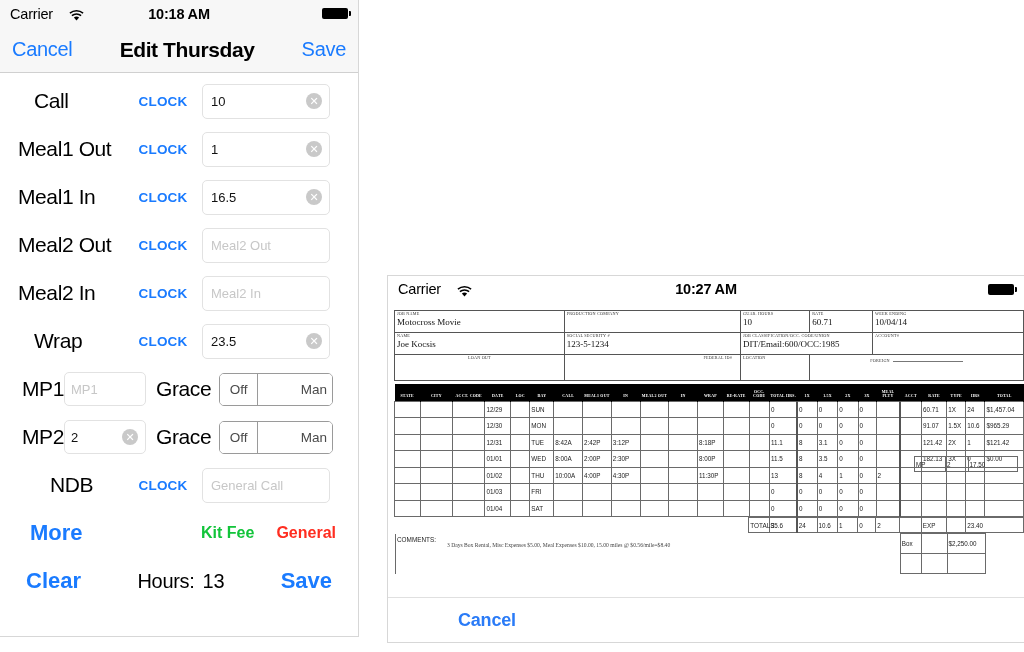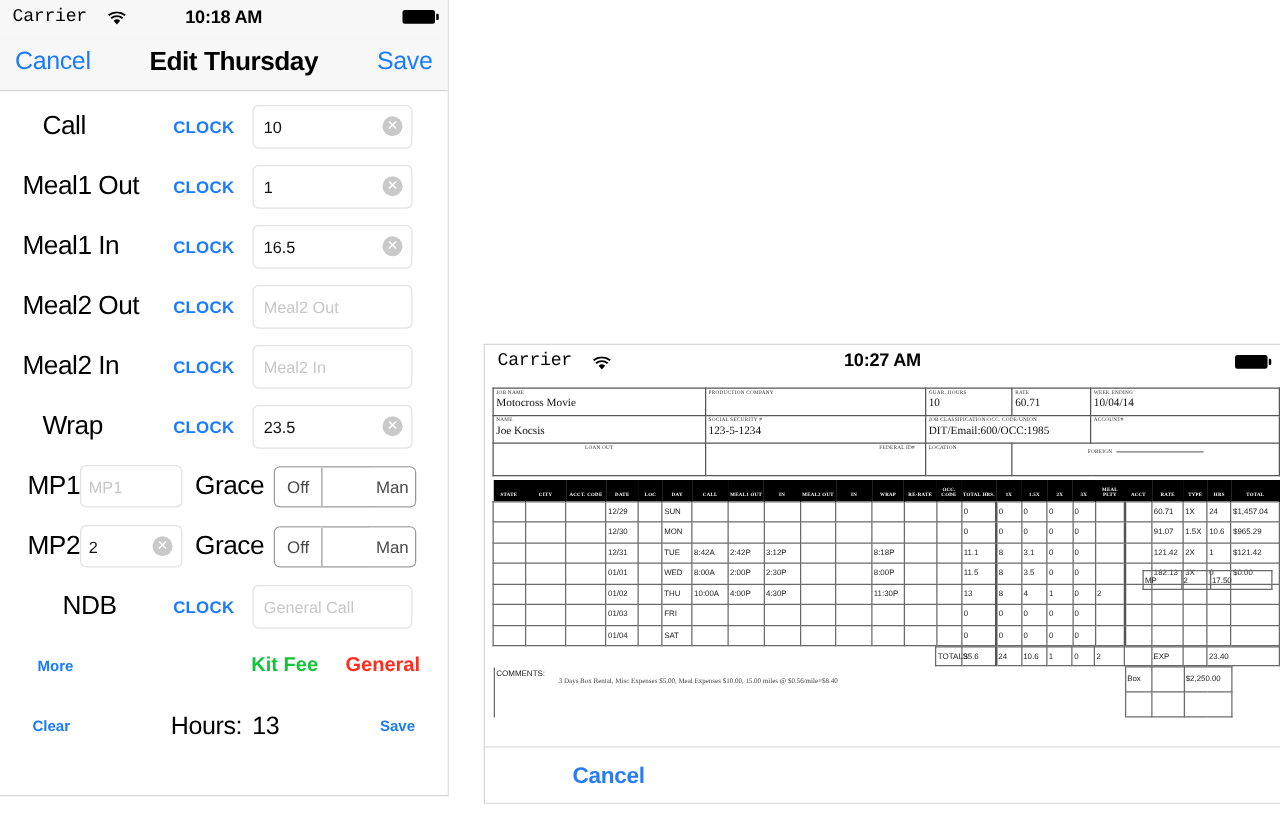--- a/index.html
+++ b/index.html
@@ -19,21 +19,21 @@
     border: 1px solid #d7d7d7;
     border-left: none; border-top: none;
     display: flex; flex-direction: column;
   }
   .statusbar {
     height: 27px; background: #f7f7f7;
     display: flex; align-items: center;
     padding: 0 10px; position: relative;
     font-size: 14.5px; color: #000;
   }
-  .sb-left { display:flex; align-items:center; gap:16px;font-family:Liberation Mono, monospace; }
+  .sb-left { display:flex; align-items:center; gap:16px; }
   .sb-carrier { font-size: 14.5px; letter-spacing: -0.2px; }
   .wifi-icon { display:inline-block; width:15px; height:12px; position:relative; top:1px;}
   .sb-time {
     position:absolute; left:0; right:0; text-align:center;
     font-size:14.5px; font-weight:600; letter-spacing:-0.2px;
   }
   .sb-right { margin-left:auto; display:flex; align-items:center; }
   .battery {
     width: 26px; height: 11px; background:#000;
     border-radius: 2px; position: relative;
@@ -104,21 +104,21 @@
     flex:1; display:flex; align-items:center; justify-content:center;
     font-size:13.5px; color:#4a4a4a; background:#fff;
     border-right:1px solid #9a9a9a;
   }
   .seg:last-child { border-right:none; }
   .seg.active { background:#555555; color:#ffffff;margin-top:43px; }
 
   .action-row {
     display:flex; align-items:center; height:48px; padding:0 20px;
   }
-  .link-blue { color:#1a7bff; font-weight:bold; font-size:12px; }
+  .link-blue { color:#1a7bff; font-weight:bold; font-size:22px; }
   .link-green { color:#12c43a; font-weight:bold; font-size:16px; }
   .link-red { color:#ff2d20; font-weight:bold; font-size:16px; }
   .hours-text { font-size:20px; color:#000; letter-spacing:-0.3px; }
 
   
   .phone-right {
     position:absolute; left:387px; top:275px;
     width:637px; height:368px;
     background:#fff; border:1px solid #d7d7d7;
     border-right:none;

